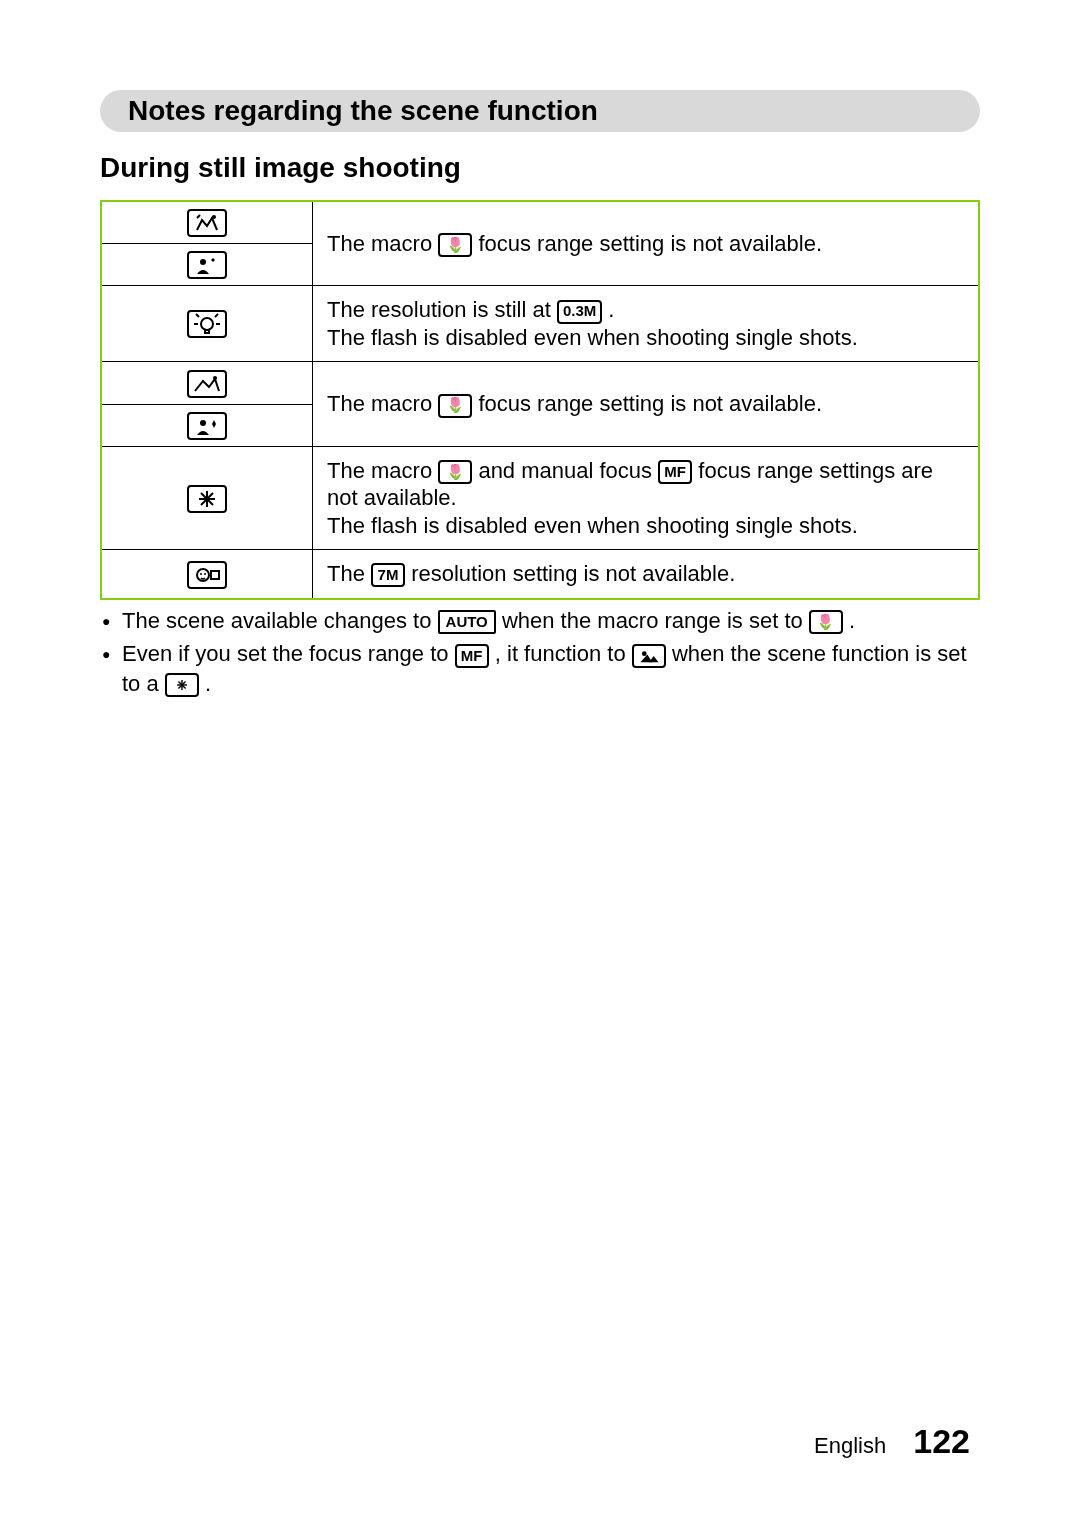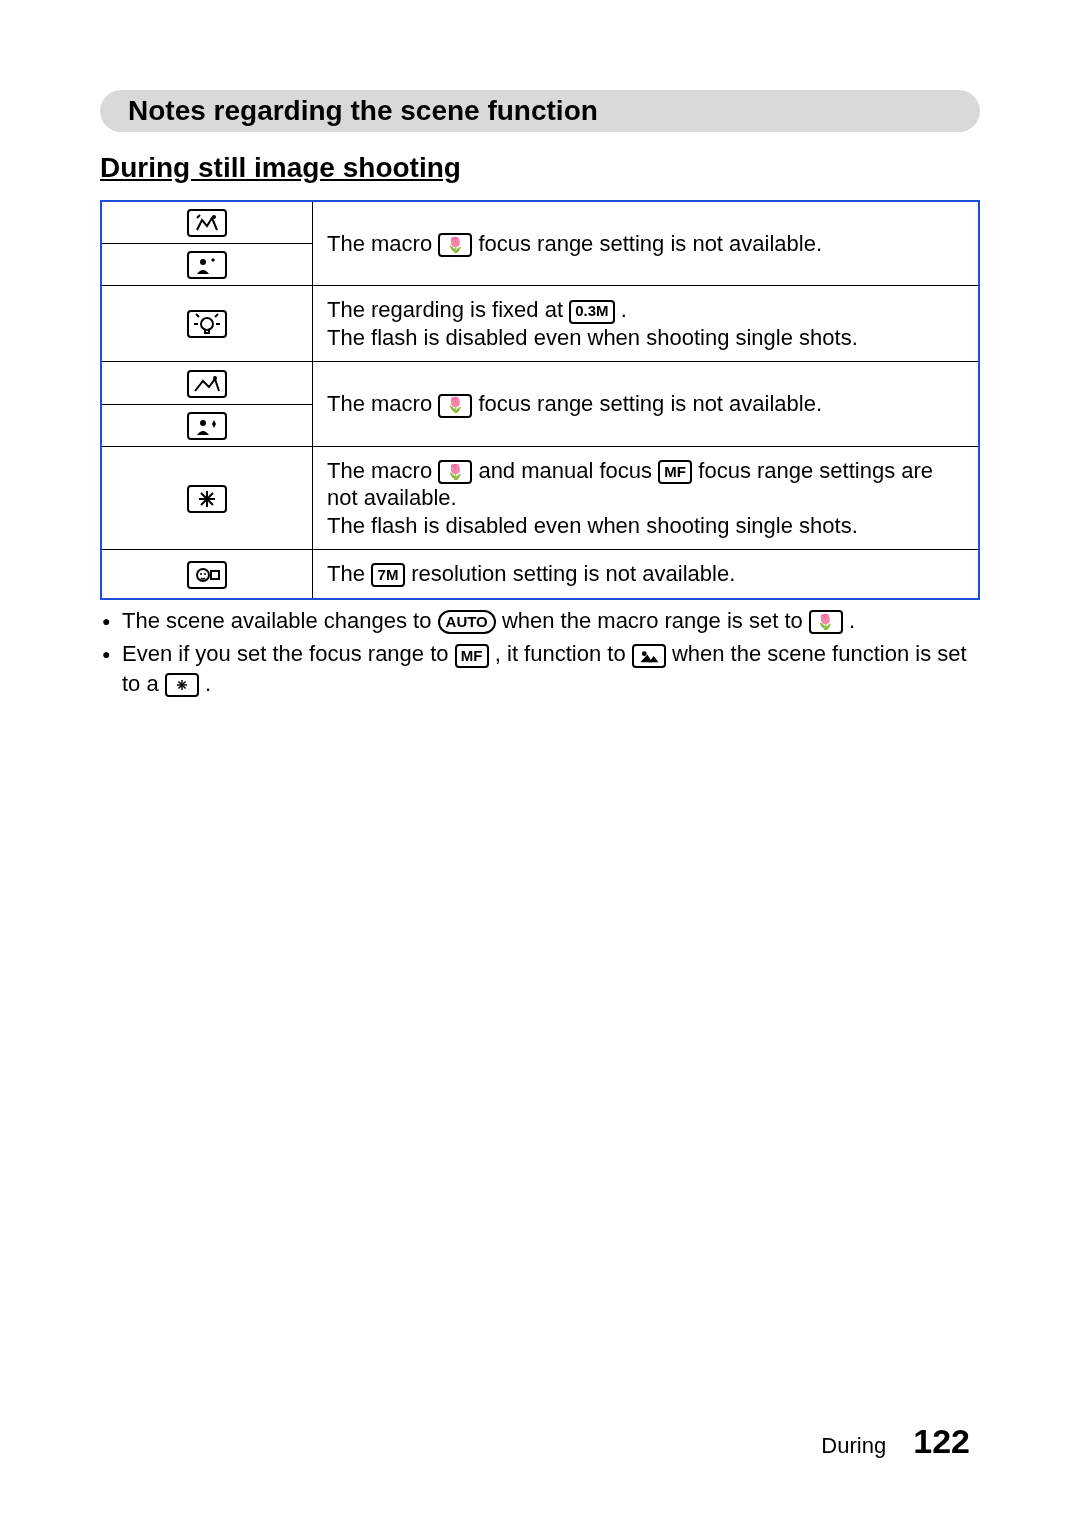--- a/index.html
+++ b/index.html
@@ -33,25 +33,24 @@
     height: 42px;
     display: flex;
     align-items: center;
     font-weight: bold;
     font-size: 28px;
   }
   h2.sub {
     font-size: 28px;
     font-weight: bold;
     margin: 14px 0 16px 0;
-    text-decoration: underline;
   }
   table.notes {
     border-collapse: collapse;
-    border: 2px solid #1d4ed8;
+    border: 2px solid #84cc16;
     width: 100%;
     font-size: 22px;
     line-height: 1.25;
   }
   table.notes td {
     border: 1px solid #000;
     padding: 10px 14px;
     vertical-align: middle;
   }
   table.notes td.icon-cell {
@@ -68,21 +67,21 @@
     min-width: 40px;
     height: 28px;
     padding: 0 4px;
     font-family: Arial, Helvetica, sans-serif;
     font-weight: bold;
     font-size: 18px;
     vertical-align: middle;
     box-sizing: border-box;
   }
   .iconbox.pill {
-    border-radius: 12px;
+    border-radius: 2px;
     min-width: 52px;
     padding: 0 6px;
   }
   .iconbox.sm {
     min-width: 34px;
     height: 24px;
     font-size: 15px;
   }
   .iconbox svg {
     width: 28px;
@@ -167,21 +166,21 @@
     <tr>
       <td class="icon-cell">
         <span class="iconbox">
           <svg viewBox="0 0 28 22">
                 <path d="M14 5 A6 6 0 0 0 14 17 A6 6 0 0 0 14 5 M12 17 L12 20 L16 20 L16 17" fill="none" stroke="#000" stroke-width="2"></path>
                 <path d="M5 11 L1 11 M23 11 L27 11 M6 4 L3 1 M22 4 L25 1" stroke="#000" stroke-width="2"></path>
               </svg>
         </span>
       </td>
       <td>
-        <span>The regarding is fixed at </span>
+        <span>The resolution is still at </span>
         <span class="iconbox sm">0.3M</span>
         <span>.</span><br>
         <span>The flash is disabled even when shooting single shots.</span>
       </td>
     </tr>
 
     <tr>
       <td class="icon-cell">
         <span class="iconbox">
           <svg viewBox="0 0 28 22">
@@ -289,17 +288,17 @@
               <line x1="14" y1="11" x2="9" y2="16"></line>
               <line x1="14" y1="11" x2="19" y2="16"></line>
             </g>
           </svg>
       </span>
       <span>.</span>
     </li>
   </ul>
 
   <div class="footer">
-    <span>During</span>
+    <span>English</span>
     <span class="pg">122</span>
   </div>
 
 </div>
 
 </body></html>

